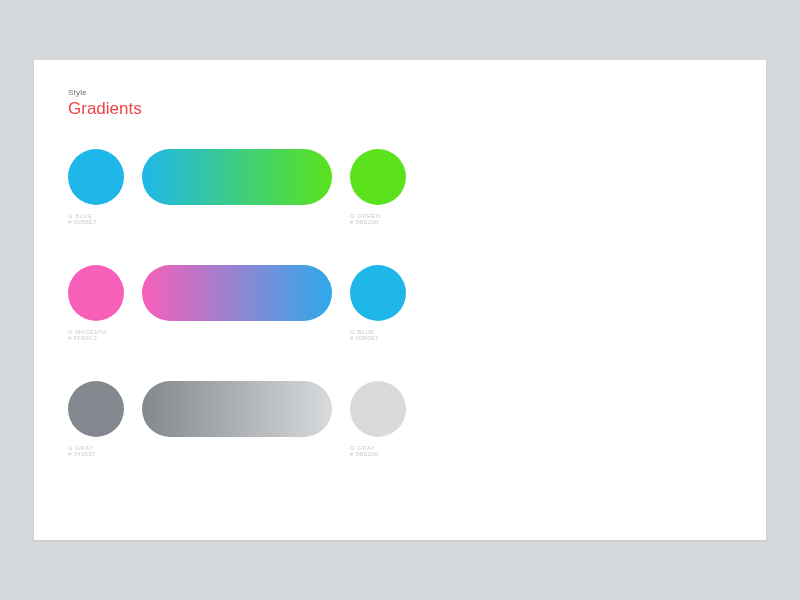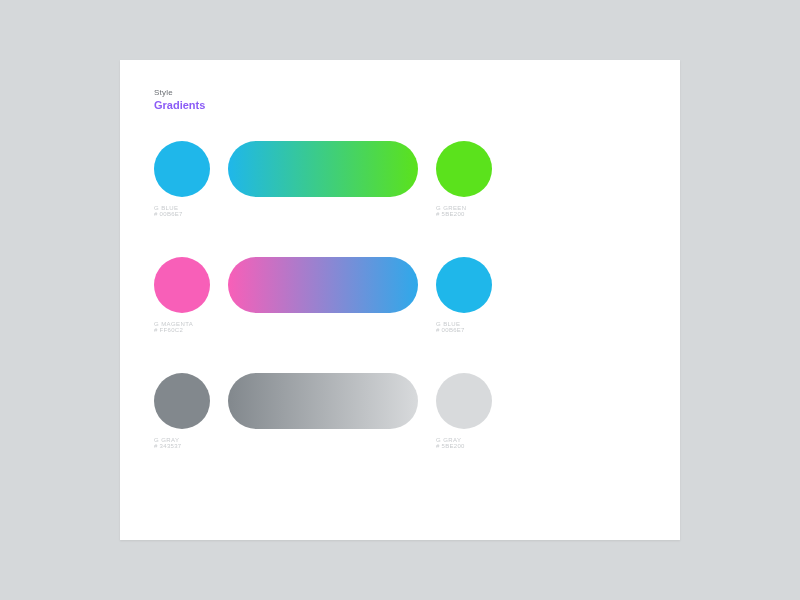--- a/index.html
+++ b/index.html
@@ -7,36 +7,36 @@
     background: #d5d8da;
     width: 800px;
     height: 600px;
     font-family: -apple-system, BlinkMacSystemFont, "Helvetica Neue", Arial, sans-serif;
     display: flex;
     align-items: center;
     justify-content: center;
   }
   .canvas {
     background: #ffffff;
-    width: 560px;
+    width: 732px;
     height: 480px;
     box-shadow: 0 1px 2px rgba(0,0,0,0.08);
     padding: 28px 34px;
     position: relative;
   }
   .eyebrow {
     font-size: 8px;
     color: #6a6e73;
     letter-spacing: 0.2px;
     margin-bottom: 2px;
   }
   .heading {
-    font-size: 11px;
-    font-weight: 700;
-    color: #8b5cf6;
+    font-size: 17px;
+    font-weight: 400;
+    color: #ef4444;
     margin-bottom: 30px;
   }
   .rows { display: flex; flex-direction: column; gap: 40px; }
   .row { display: flex; align-items: flex-start; gap: 18px; }
   .swatch-block { display: flex; flex-direction: column; width: 56px; }
   .circle {
     width: 56px; height: 56px; border-radius: 50%;
   }
   .pill {
     width: 190px; height: 56px; border-radius: 28px;

